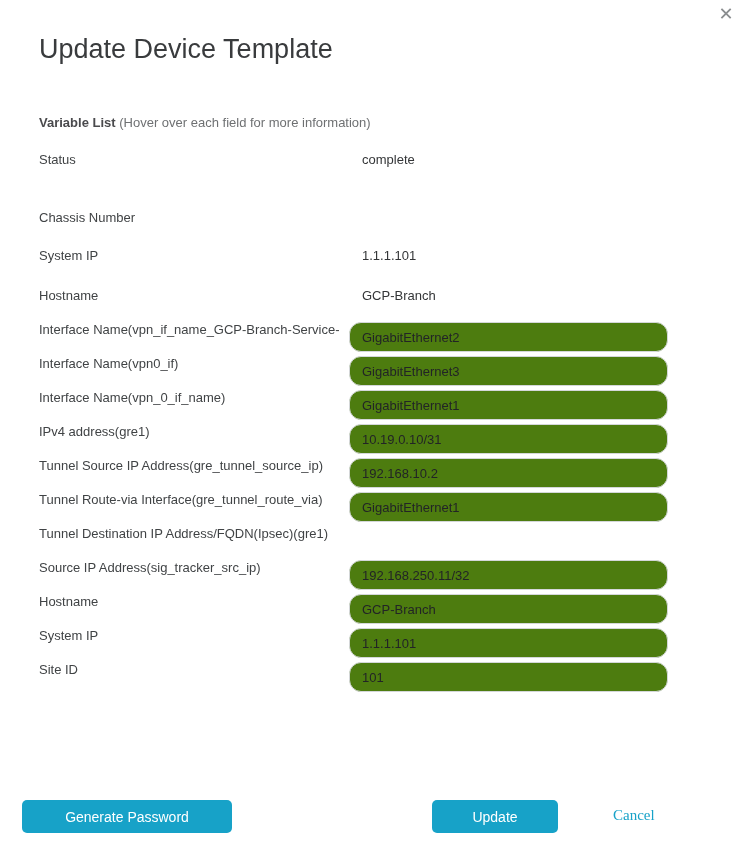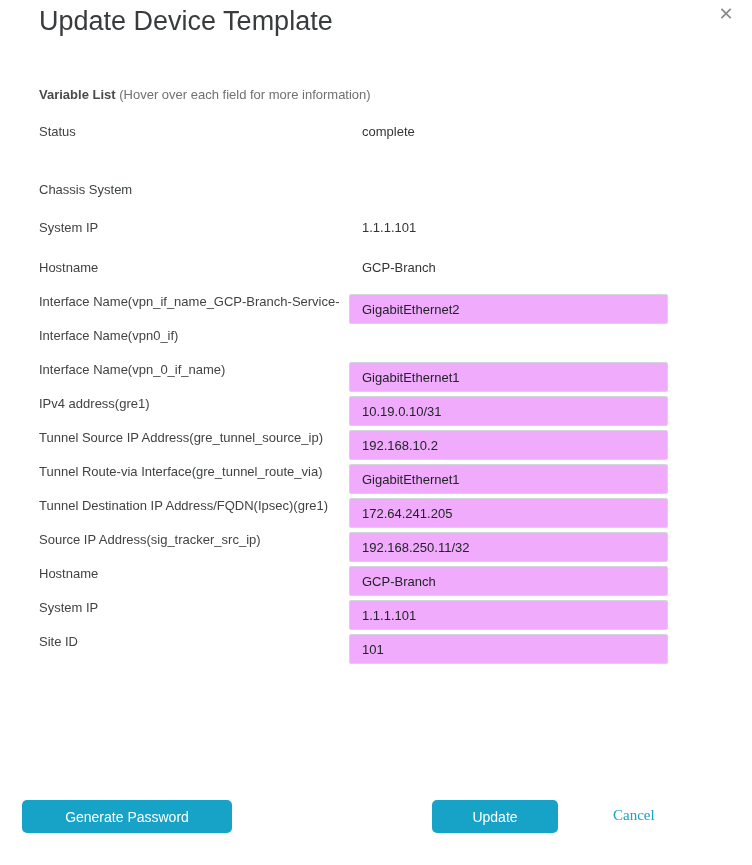--- a/index.html
+++ b/index.html
@@ -28,21 +28,21 @@
     font-size: 18px;
     line-height: 18px;
     font-weight: 300;
     color: #8a8d8f;
     text-align: center;
     cursor: pointer;
     user-select: none;
   }
   .modal-title {
     margin: 0;
-    padding: 4px 0 0 39px;
+    padding: 32px 0 0 39px;
     font-size: 27px;
     line-height: 34px;
     font-weight: 300;
     color: #393b3d;
   }
   .section-header {
     margin: 49px 0 16px 39px;
     font-size: 13px;
     line-height: 16px;
     color: #58585b;
@@ -82,26 +82,26 @@
     font-size: 13px;
     color: #333537;
     padding-left: 13px;
     white-space: nowrap;
   }
   .field-input {
     box-sizing: border-box;
     width: 319px;
     height: 30px;
     border: 1px solid #d4d7d9;
-    border-radius: 2px;
+    border-radius: 12px;
     padding: 0 10px 0 12px;
     font-family: "Liberation Sans", sans-serif;
     font-size: 13px;
     color: #222426;
-    background: #f0abfc;
+    background: #4d7c0f;
     outline: none;
   }
   
   #row-status   { margin-top: 21px; }
   #row-chassis  { margin-top: 42px; }
   #row-sysip    { margin-top: 22px; }
   #row-hostname { margin-top: 24px; }
   #row-if1      { margin-top: 18px; }
   .footer {
     position: absolute;
@@ -158,41 +158,42 @@
   </div>
 
   <div class="rows">
 
     <div class="row row-static" id="row-status">
       <div class="field-label">Status</div>
       <div class="field-value-static">complete</div>
     </div>
 
     <div class="row row-static" id="row-chassis">
-      <div class="field-label">Chassis System</div>
+      <div class="field-label">Chassis Number</div>
       <div class="field-value-static"></div>
     </div>
 
     <div class="row row-static" id="row-sysip">
       <div class="field-label">System IP</div>
       <div class="field-value-static">1.1.1.101</div>
     </div>
 
     <div class="row row-static" id="row-hostname">
       <div class="field-label">Hostname</div>
       <div class="field-value-static">GCP-Branch</div>
     </div>
 
     <div class="row row-input" id="row-if1">
       <div class="field-label">Interface Name(vpn_if_name_GCP-Branch-Service-</div>
       <input class="field-input" type="text" value="GigabitEthernet2" style="">
     </div>
 
     <div class="row row-input">
       <div class="field-label">Interface Name(vpn0_if)</div>
+      <input class="field-input" type="text" value="GigabitEthernet3" style="">
     </div>
 
     <div class="row row-input">
       <div class="field-label">Interface Name(vpn_0_if_name)</div>
       <input class="field-input" type="text" value="GigabitEthernet1" style="">
     </div>
 
     <div class="row row-input">
       <div class="field-label">IPv4 address(gre1)</div>
       <input class="field-input" type="text" value="10.19.0.10/31" style="">
@@ -203,21 +204,20 @@
       <input class="field-input" type="text" value="192.168.10.2" style="">
     </div>
 
     <div class="row row-input">
       <div class="field-label">Tunnel Route-via Interface(gre_tunnel_route_via)</div>
       <input class="field-input" type="text" value="GigabitEthernet1" style="">
     </div>
 
     <div class="row row-input">
       <div class="field-label">Tunnel Destination IP Address/FQDN(Ipsec)(gre1)</div>
-      <input class="field-input" type="text" value="172.64.241.205" style="">
     </div>
 
     <div class="row row-input">
       <div class="field-label">Source IP Address(sig_tracker_src_ip)</div>
       <input class="field-input" type="text" value="192.168.250.11/32" style="">
     </div>
 
     <div class="row row-input">
       <div class="field-label">Hostname</div>
       <input class="field-input" type="text" value="GCP-Branch" style="">

